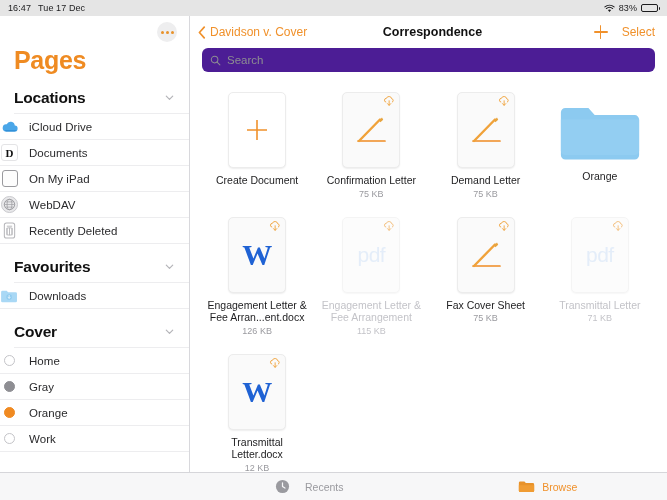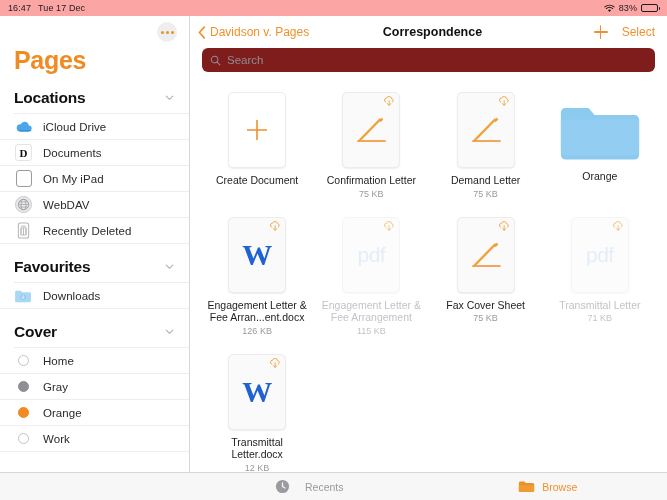--- a/index.html
+++ b/index.html
@@ -11,21 +11,21 @@
     -webkit-font-smoothing: antialiased;
   }
   #app { position: relative; width: 667px; height: 500px; display: flex; flex-direction: column; }
 
   
   .statusbar {
     height: 16px; flex: 0 0 16px;
     display: flex; align-items: center;
     padding: 0 7px 0 8px;
     font-size: 9px; color: #1c1c1e; letter-spacing: .1px;
-    background: #fca5a5;
+    background: #e5e5e5;
   }
   .sb-left { display: flex; align-items: center; gap: 7px; }
   .sb-spacer { flex: 1 1 auto; }
   .sb-right { display: flex; align-items: center; gap: 4px; }
   .wifi-ico { width: 11px; height: 9px; display: block; }
   .batt { display: flex; align-items: center; }
   .batt-body {
     width: 17px; height: 8px; border: 1px solid #1c1c1e; border-radius: 2px;
     padding: 1px; display: block;
   }
@@ -53,21 +53,21 @@
     padding: 0 0 0 14px; margin-top: -2px; letter-spacing: -.3px;
   }
   .section-head {
     display: flex; align-items: center; justify-content: space-between;
     padding: 0 14px 0 14px; height: 31px; margin-top: 7px;
   }
   .section-title { font-size: 15.5px; font-weight: bold; color: #111; letter-spacing: -.2px; }
   .chev-down { width: 11px; height: 11px; }
   .row {
     display: flex; align-items: center; gap: 10px;
-    height: 26px; padding-left: 14px;
+    height: 26px; 
     border-bottom: 1px solid #ededef; margin-left: 0; position: relative;
   }
   .row .ico { width: 19px; height: 19px; flex: 0 0 19px; display: flex; align-items: center; justify-content: center; }
   .row .lbl { font-size: 11.5px; color: #2a2a2c; letter-spacing: .05px; }
   .row:last-child { }
   .sect-div { height: 1px; background: #ededef; margin-left: 14px; }
 
   .icloud { width: 18px; height: 13px; }
   .docs-ico { width: 17px; height: 17px; border-radius: 3px; background: #fff; border: 1px solid #e4e4e6;
               display:flex; align-items:center; justify-content:center; font-weight:bold; font-size:11px; color:#101010;
@@ -98,21 +98,21 @@
   }
   .nav-right { margin-left: auto; display: flex; align-items: center; gap: 14px; position: relative; z-index: 2; }
   .plus-btn { width: 14px; height: 14px; position: relative; }
   .plus-btn:before, .plus-btn:after { content:""; position:absolute; background:#f0912b; border-radius:1px; }
   .plus-btn:before { left: 0; right: 0; top: 6px; height: 1.8px; }
   .plus-btn:after { top: 0; bottom: 0; left: 6px; width: 1.8px; }
   .select-btn { color: #f0912b; font-size: 12px; }
 
   .searchwrap { padding: 0 12px 10px 12px; background:#fff; }
   .searchbar {
-    height: 24px; background: #7f1d1d; border-radius: 6px;
+    height: 24px; background: #4c1d95; border-radius: 6px;
     display: flex; align-items: center; gap: 6px; padding: 0 8px;
   }
   .search-ico { width: 11px; height: 11px; flex: 0 0 11px; }
   .search-ph { font-size: 11.5px; color: #8d8d92; }
 
   .grid-scroll { flex: 1 1 auto; overflow: hidden; background: #fff; position: relative; }
   .grid {
     display: grid; grid-template-columns: repeat(4, 1fr);
     row-gap: 18px; padding: 10px 10px 0 10px;
   }
@@ -300,21 +300,21 @@
 
     </div>
 
     <div class="content">
 
       <div class="navbar">
         <div class="back-btn">
           <svg class="chev-left" viewBox="0 0 9 14">
             <path d="M7 1 L1.6 7 L7 13" stroke="#f0912b" stroke-width="1.9" fill="none" stroke-linecap="round" stroke-linejoin="round"></path>
           </svg>
-          <span>Davidson v. Pages</span>
+          <span>Davidson v. Cover</span>
         </div>
         <div class="nav-title">Correspondence</div>
         <div class="nav-right">
           <span class="plus-btn"></span>
           <span class="select-btn">Select</span>
         </div>
       </div>
 
       <div class="searchwrap">
         <div class="searchbar">

